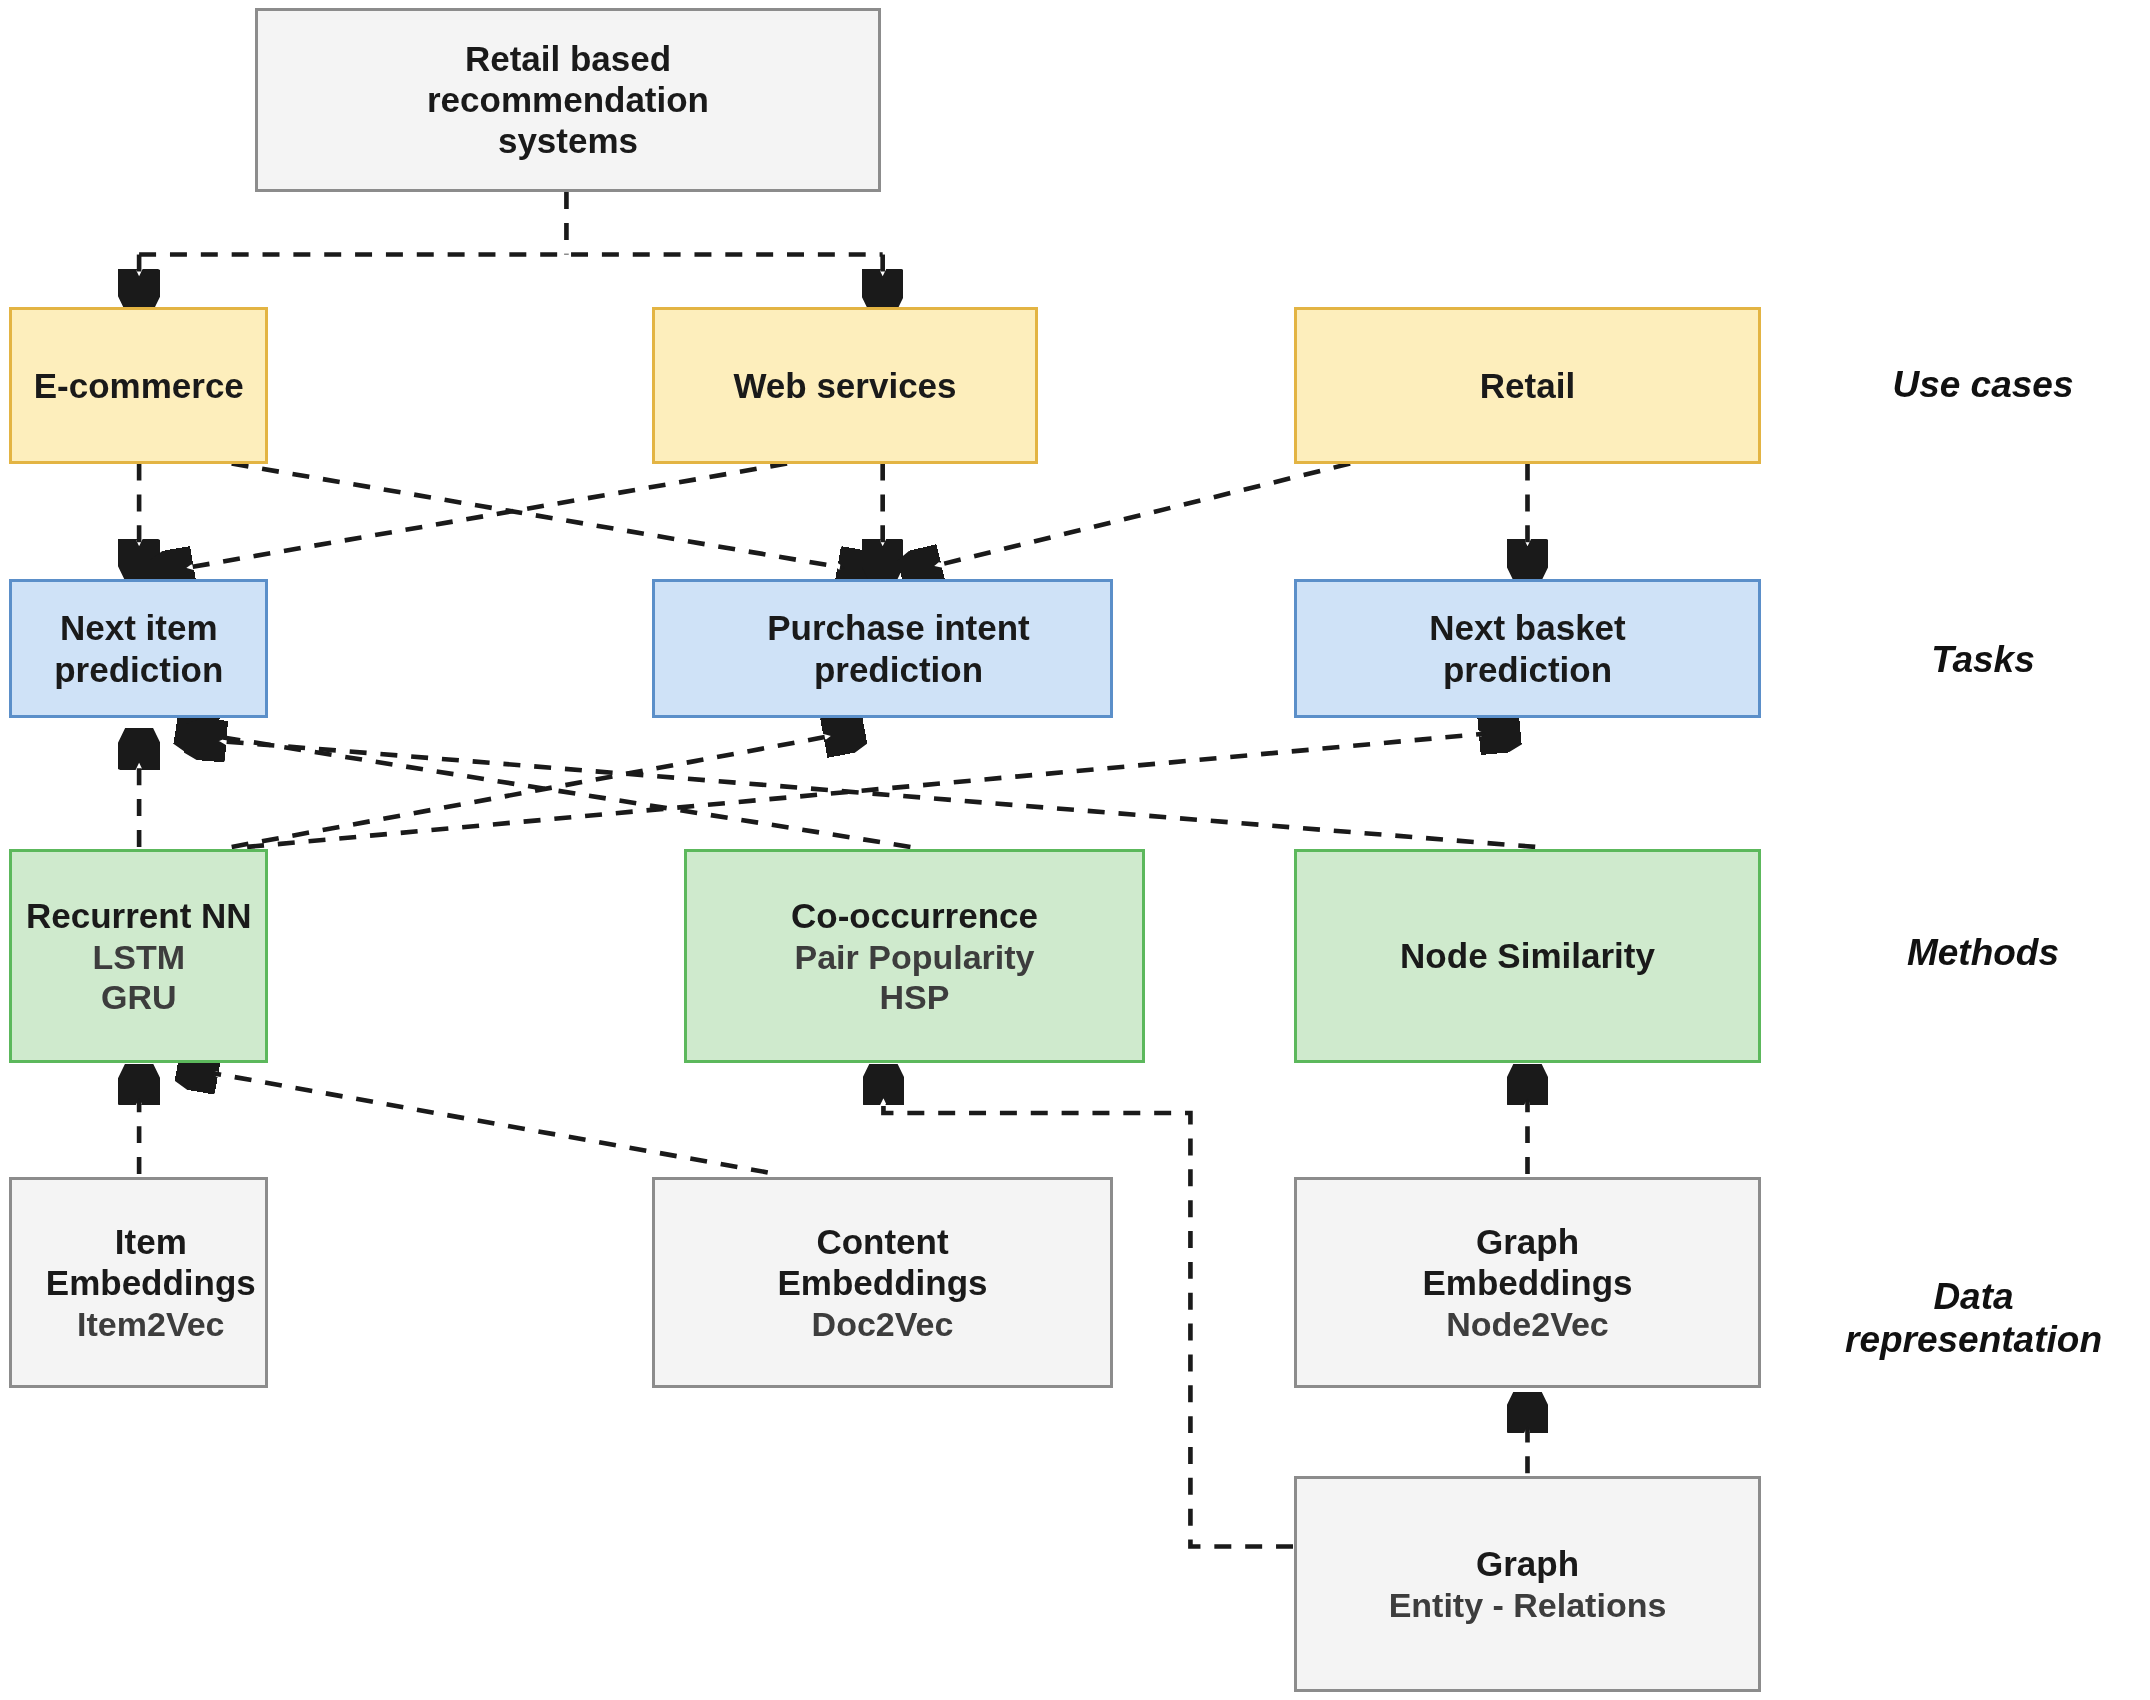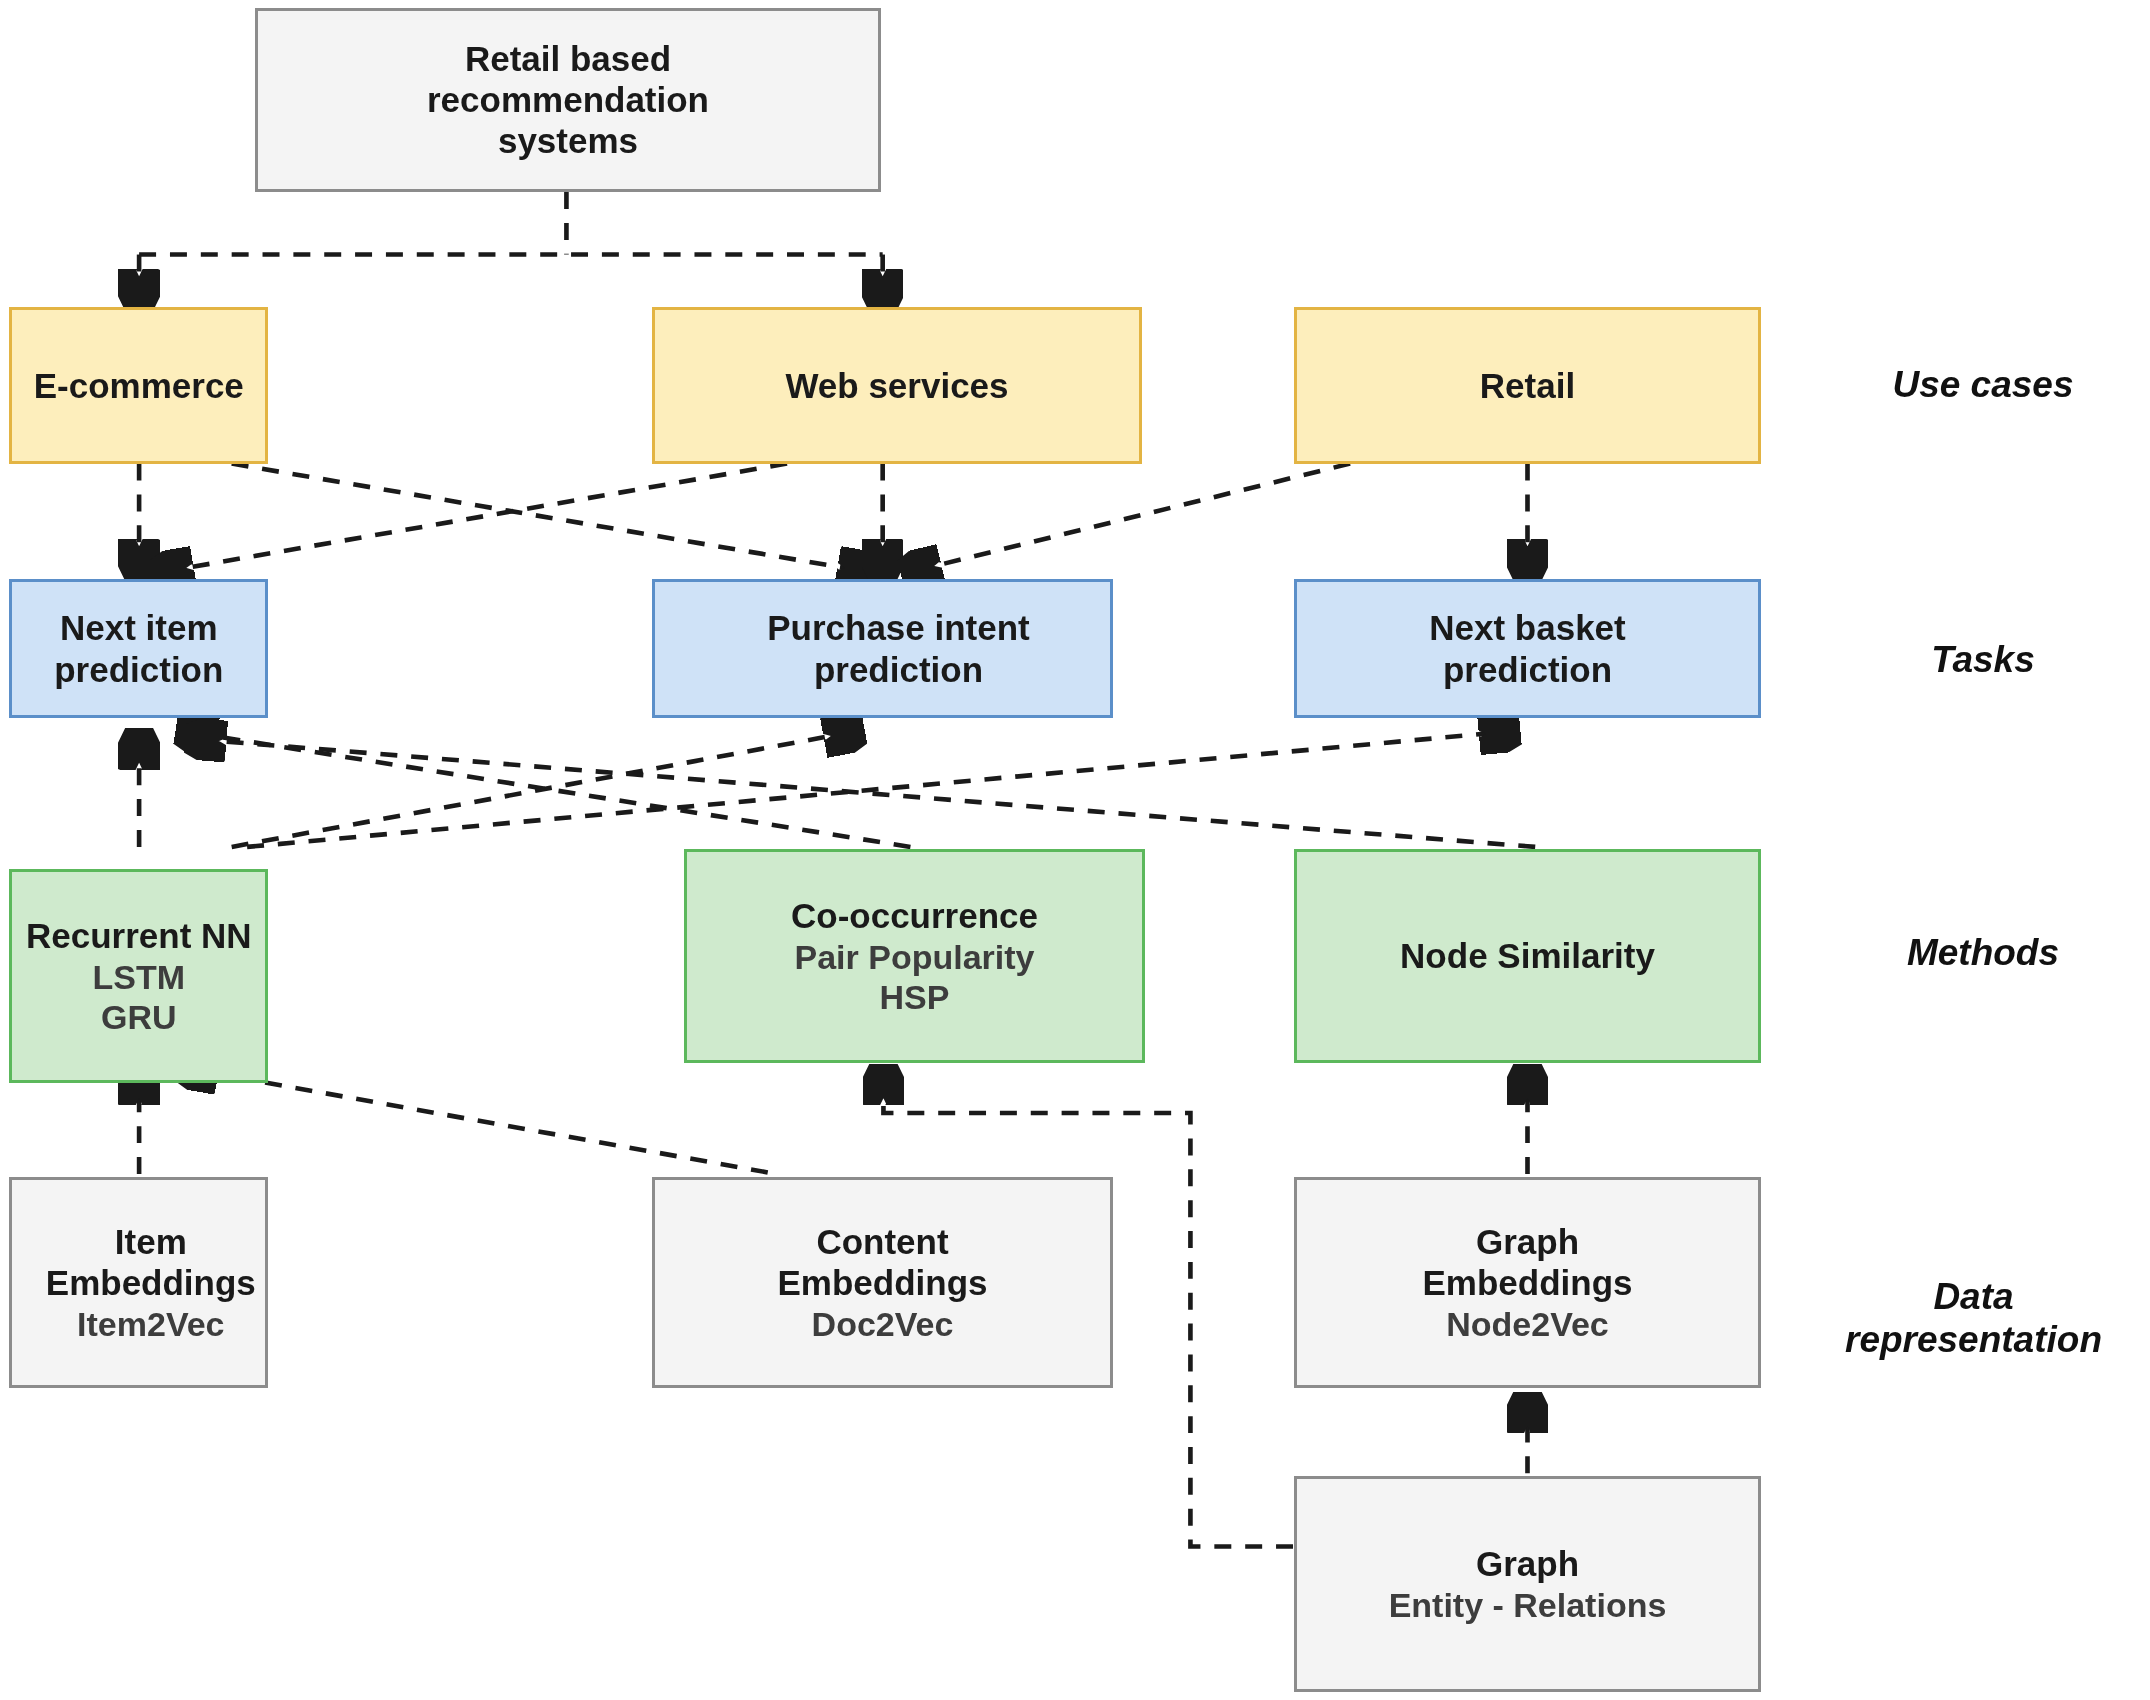--- a/index.html
+++ b/index.html
@@ -63,41 +63,41 @@
 
   <div class="node grey" style="left:255px;top:7.7px;width:626px;height:184px;">
     <span class="t1">Retail based</span>
     <span class="t1">recommendation</span>
     <span class="t1">systems</span>
   </div>
 
   <div class="node yellow" style="left:9.3px;top:307px;width:259px;height:157px;">
     <span class="t1">E-commerce</span>
   </div>
-  <div class="node yellow" style="left:652px;top:307px;width:490px;height:157px;">
+  <div class="node yellow" style="left:652px;top:307px;width:386px;height:157px;">
     <span class="t1">Web services</span>
   </div>
   <div class="node yellow" style="left:1294px;top:307px;width:467px;height:157px;">
     <span class="t1">Retail</span>
   </div>
 
   <div class="node blue" style="left:9.3px;top:579px;width:259px;height:139px;">
     <span class="t1">Next item</span>
     <span class="t1">prediction</span>
   </div>
   <div class="node blue" style="left:652px;top:579px;width:461px;height:139px;padding-left:32px;">
     <span class="t1">Purchase intent</span>
     <span class="t1">prediction</span>
   </div>
   <div class="node blue" style="left:1294px;top:579px;width:467px;height:139px;">
     <span class="t1">Next basket</span>
     <span class="t1">prediction</span>
   </div>
 
-  <div class="node green" style="left:9.3px;top:849px;width:259px;height:214px;margin-top:20px;">
+  <div class="node green" style="left:9.3px;top:849px;width:259px;height:214px;">
     <span class="t1">Recurrent NN</span>
     <span class="t2">LSTM</span>
     <span class="t2">GRU</span>
   </div>
   <div class="node green" style="left:684px;top:849px;width:461px;height:214px;">
     <span class="t1">Co-occurrence</span>
     <span class="t2">Pair Popularity</span>
     <span class="t2">HSP</span>
   </div>
   <div class="node green" style="left:1294px;top:849px;width:467px;height:214px;">

